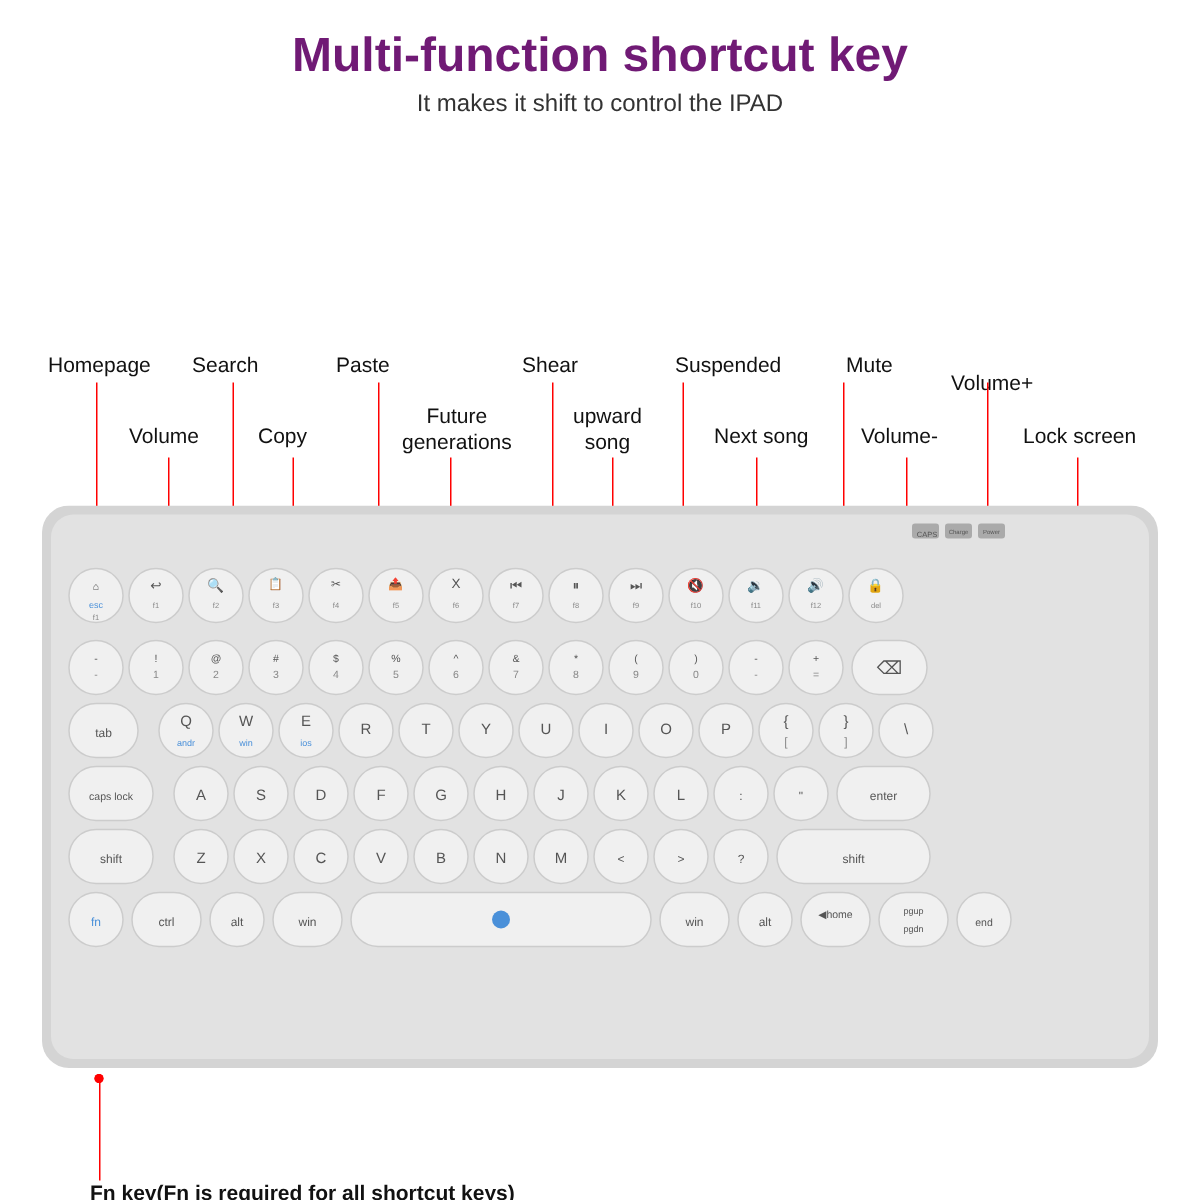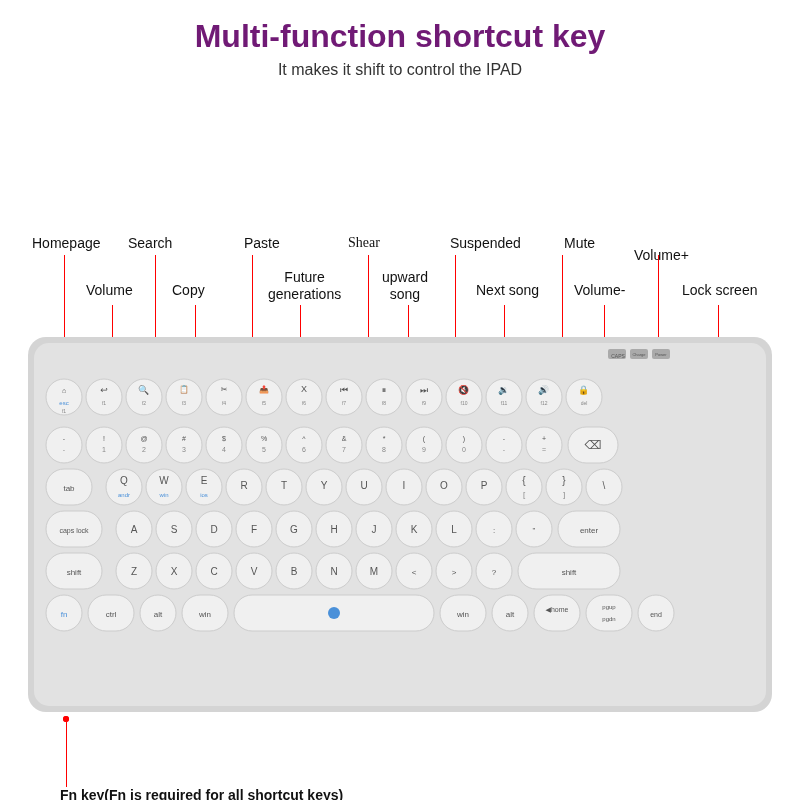--- a/index.html
+++ b/index.html
@@ -76,29 +76,29 @@
   <div class="dot" style="top:256px;left:155px;"></div>
 
   <div class="label" style="top:195px;left:86px;">Volume</div>
   <div class="red-line" style="top:218px;left:112px;height:38px;"></div>
   <div class="dot" style="top:256px;left:112px;"></div>
 
   <div class="label" style="top:195px;left:172px;">Copy</div>
   <div class="red-line" style="top:218px;left:195px;height:38px;"></div>
   <div class="dot" style="top:256px;left:195px;"></div>
 
-  <div class="label" style="top:148px;left:244px;">Paste</div>
+  <div class="label" style="top:148px;left:224px;">Paste</div>
   <div class="red-line" style="top:168px;left:252px;height:88px;"></div>
   <div class="dot" style="top:256px;left:252px;"></div>
 
   <div class="label" style="top:182px;left:268px;text-align:center;line-height:1.2;">Future<br>generations</div>
   <div class="red-line" style="top:218px;left:300px;height:38px;"></div>
   <div class="dot" style="top:256px;left:300px;"></div>
 
-  <div class="label" style="top:148px;left:348px;font-family:Liberation Serif, serif;">Shear</div>
+  <div class="label" style="top:148px;left:348px;">Shear</div>
   <div class="red-line" style="top:168px;left:368px;height:88px;"></div>
   <div class="dot" style="top:256px;left:368px;"></div>
 
   <div class="label" style="top:182px;left:382px;text-align:center;line-height:1.2;">upward<br>song</div>
   <div class="red-line" style="top:218px;left:408px;height:38px;"></div>
   <div class="dot" style="top:256px;left:408px;"></div>
 
   <div class="label" style="top:148px;left:418px;margin-left:32px;">Suspended</div>
   <div class="red-line" style="top:168px;left:455px;height:88px;"></div>
   <div class="dot" style="top:256px;left:455px;"></div>

